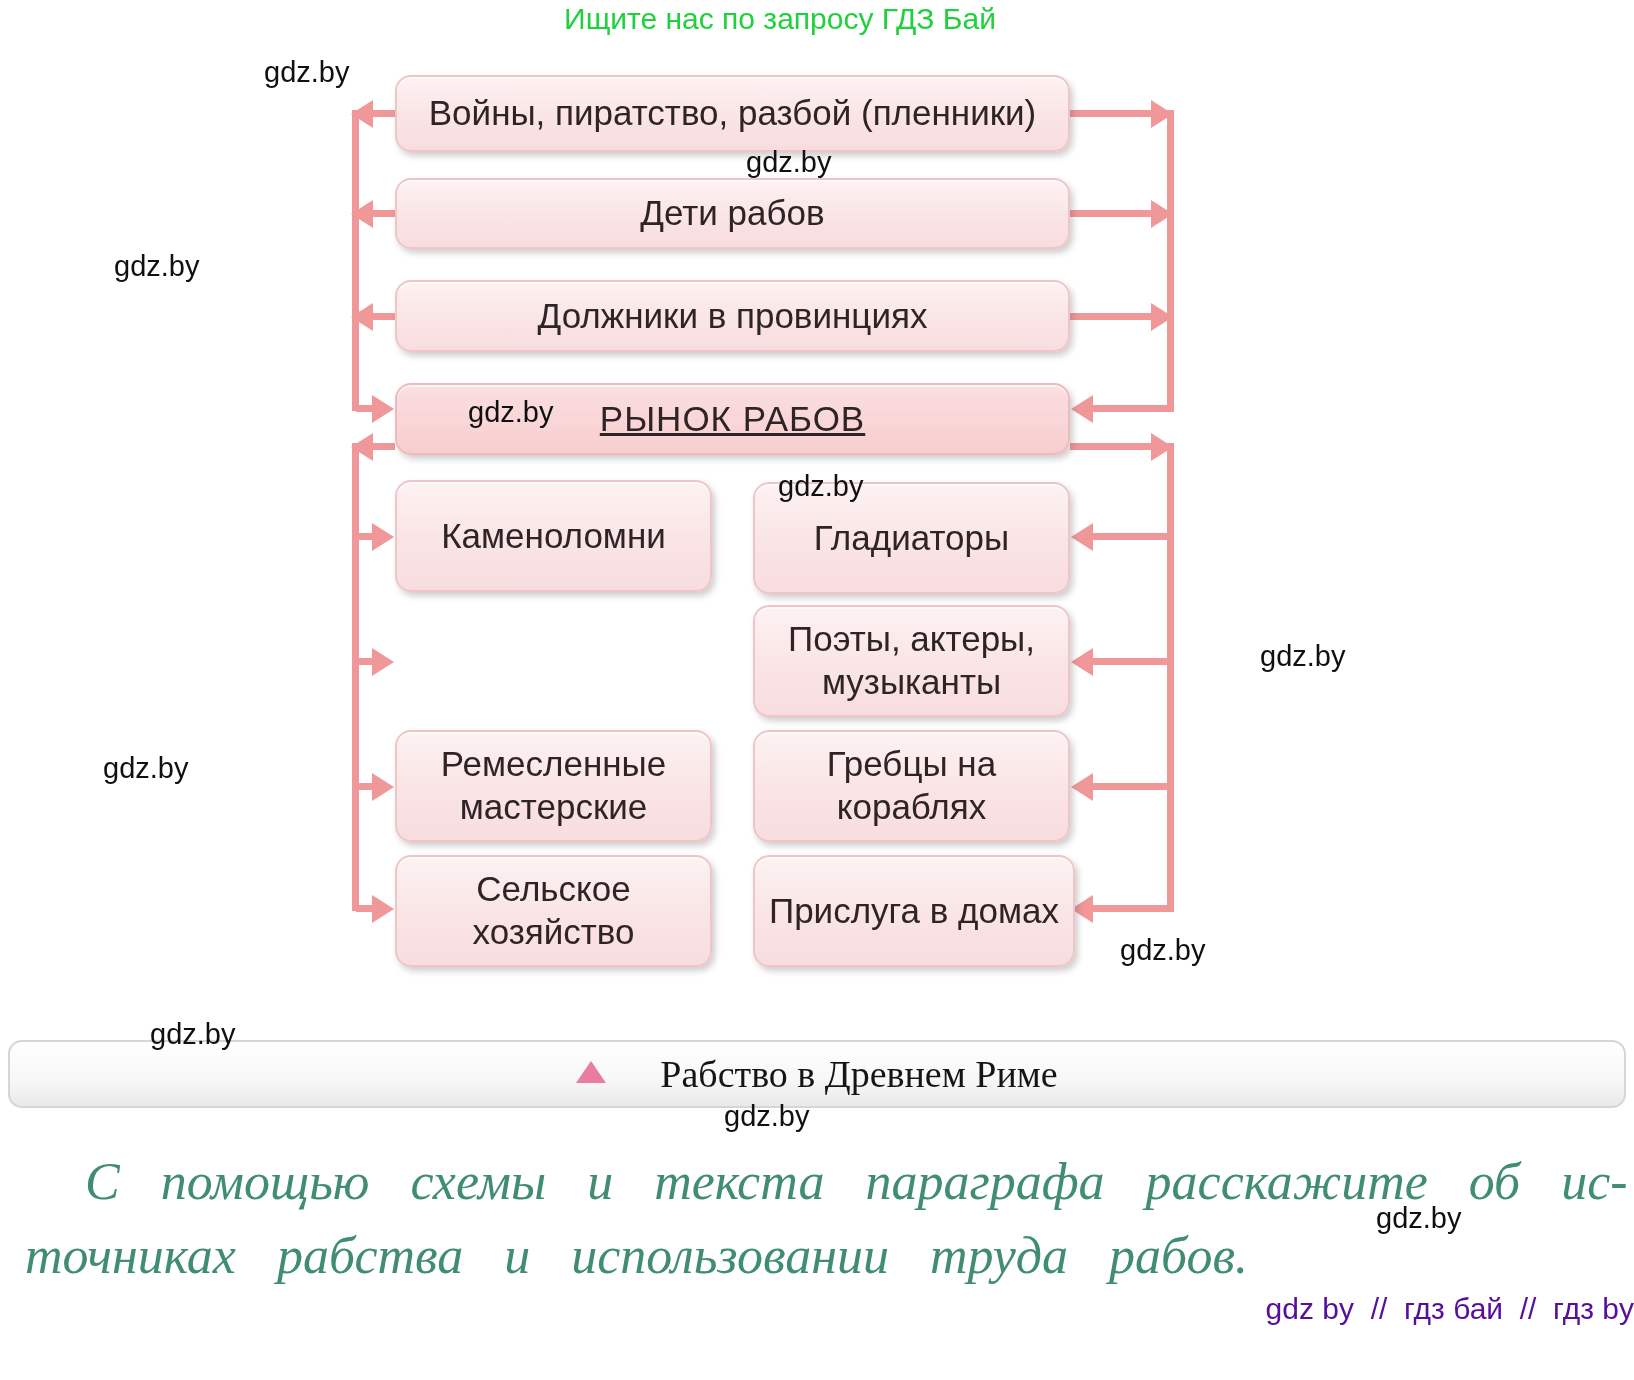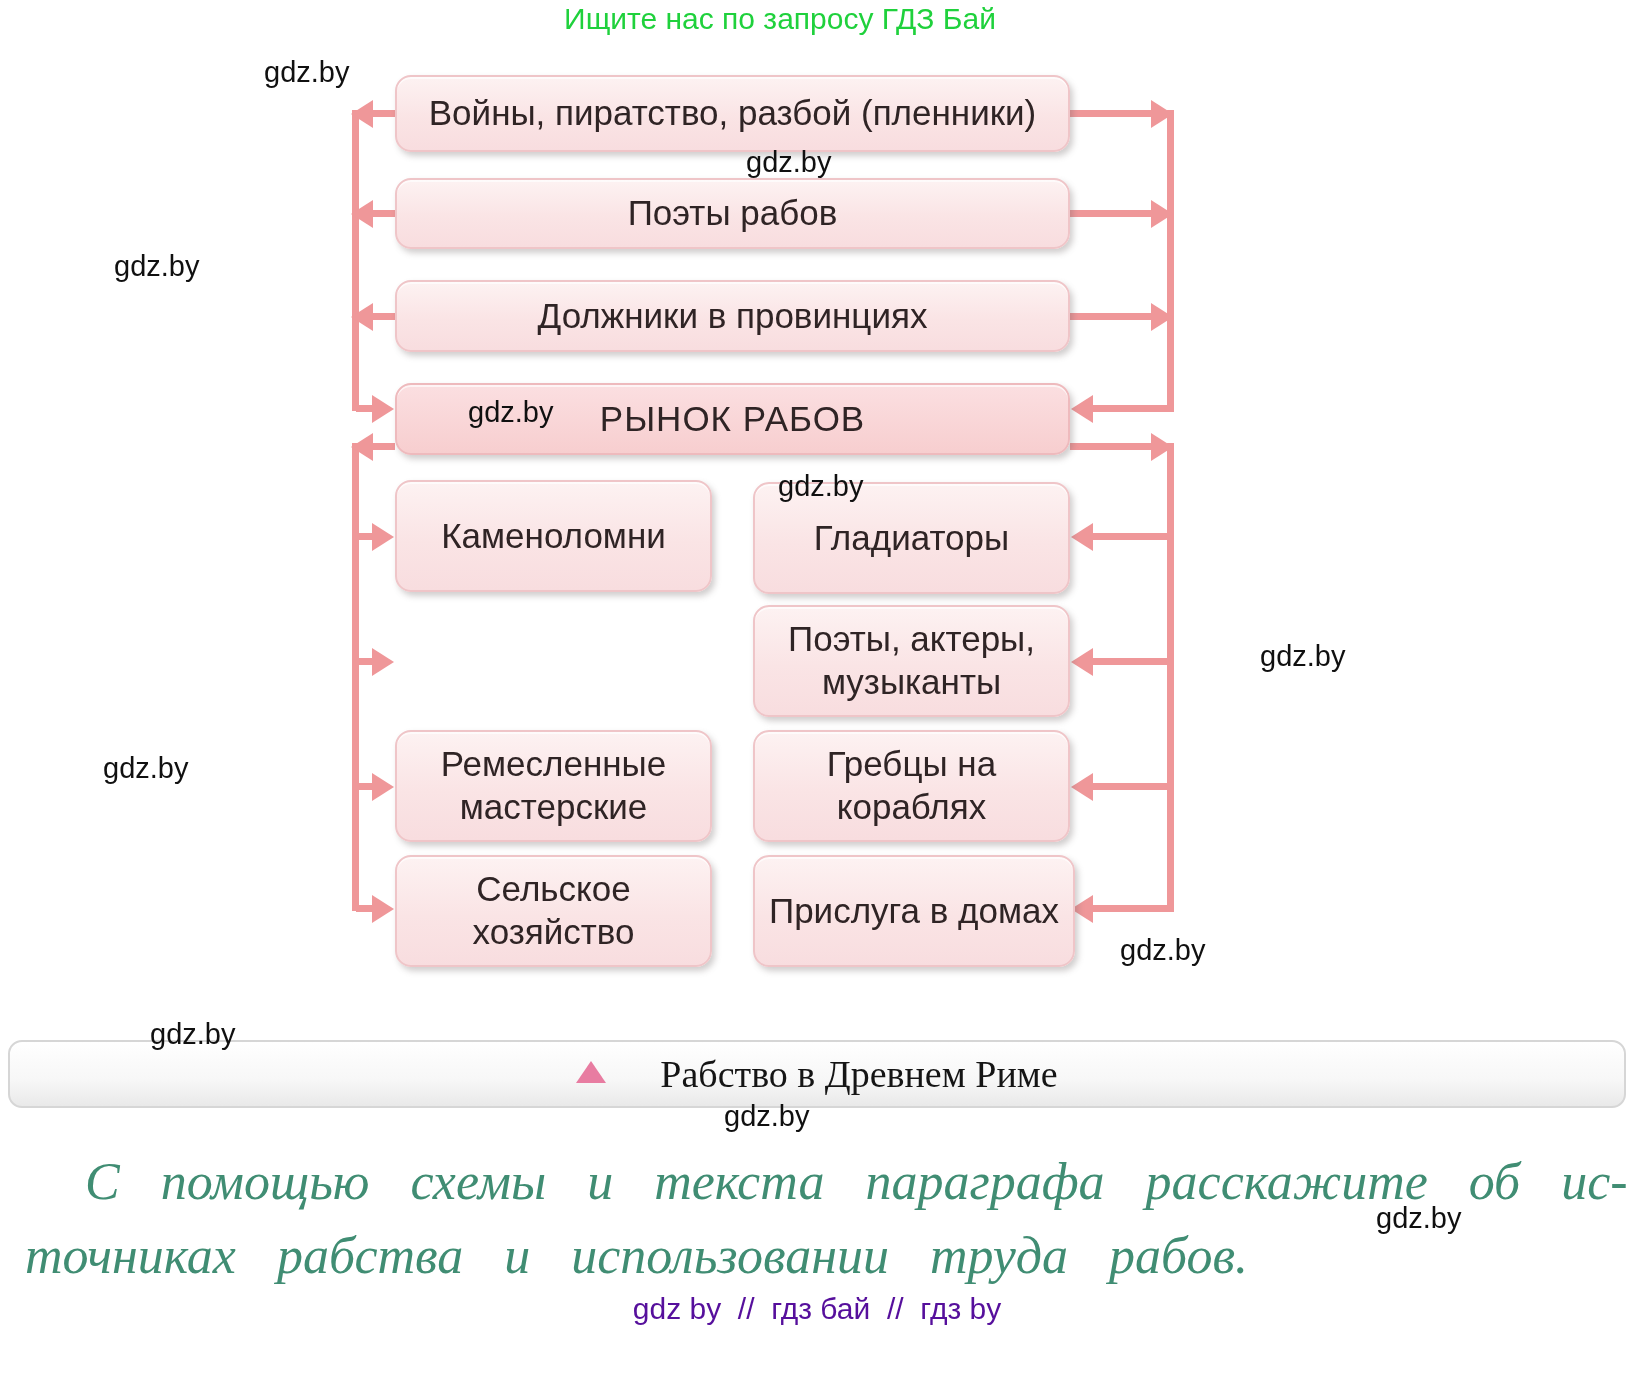--- a/index.html
+++ b/index.html
@@ -14,21 +14,21 @@
   .wm{position:absolute;font-size:29px;color:#101010;z-index:30;}
 
   
   .box{position:absolute;box-sizing:border-box;border-radius:16px;
        background:linear-gradient(180deg,#fdf2f2 0%,#fae4e5 55%,#f8dddf 100%);
        border:2px solid #efc5c8;
        box-shadow:3px 4px 6px rgba(110,100,100,.32), inset 0 2px 0 rgba(255,255,255,.65);
        display:flex;align-items:center;justify-content:center;text-align:center;
        font-size:35px;line-height:1.22;color:#2f2425;padding:0 12px;z-index:10;}
   .box.market{background:linear-gradient(180deg,#fbdfe1 0%,#f7cecf 100%);
-       border-color:#eebabd;letter-spacing:1px;}
+       border-color:#eebabd;letter-spacing:1px;text-decoration:underline;}
 
   
   .vline{position:absolute;width:7px;background:#ef9799;z-index:5;}
   .ar{position:absolute;height:7px;background:#ef9799;z-index:6;}
   .ar::after{content:'';position:absolute;top:50%;transform:translateY(-50%);
              border-top:14px solid transparent;border-bottom:14px solid transparent;}
   .ar.pl::after{left:-21px;border-right:22px solid #ef9799;}
   .ar.pr::after{right:-21px;border-left:22px solid #ef9799;}
 
   
@@ -38,21 +38,21 @@
        display:flex;align-items:center;justify-content:center;z-index:8;}
   .tri{width:0;height:0;border-left:15px solid transparent;border-right:15px solid transparent;
        border-bottom:22px solid #e87ca1;margin-right:14px;margin-top:-4px;}
   .caption-title{font-family:"Liberation Serif",serif;font-size:38px;color:#151515;margin-left:40px;}
 
   
   .task-line{position:absolute;font-family:"Liberation Serif",serif;font-style:italic;
        font-size:52px;color:#408d73;word-spacing:28px;white-space:nowrap;z-index:9;}
 
   
-  .footer{position:absolute;top:1292px;left:0;width:1634px;text-align:center;
+  .footer{position:absolute;top:1292px;left:0;width:1634px;text-align:right;
        font-size:30px;color:#560f9c;white-space:pre;}
 </style>
 </head>
 <body>
 
 <div class="page">
 
   <div class="promo">Ищите нас по запросу ГДЗ Бай</div>
 
   <span class="wm" style="left:264px;top:56px">gdz.by</span>
@@ -90,21 +90,21 @@
   <div class="ar pr" style="left:356px;top:905px;width:17px"></div>
   <div class="ar pl" style="left:1092px;top:533px;width:82px"></div>
   <div class="ar pl" style="left:1092px;top:658px;width:82px"></div>
   <div class="ar pl" style="left:1092px;top:783px;width:82px"></div>
   <div class="ar pl" style="left:1092px;top:905px;width:82px"></div>
 
   <div class="box" style="left:395px;top:75px;width:675px;height:77px">
       <span>Войны, пиратство, разбой (пленники)</span>
     </div>
   <div class="box" style="left:395px;top:178px;width:675px;height:71px">
-      <span>Поэты рабов</span>
+      <span>Дети рабов</span>
     </div>
   <div class="box" style="left:395px;top:280px;width:675px;height:72px">
       <span>Должники в провинциях</span>
     </div>
 
   <div class="box market" style="left:395px;top:383px;width:675px;height:72px">
       <span>РЫНОК РАБОВ</span>
     </div>
 
   <div class="box" style="left:395px;top:480px;width:317px;height:112px">

